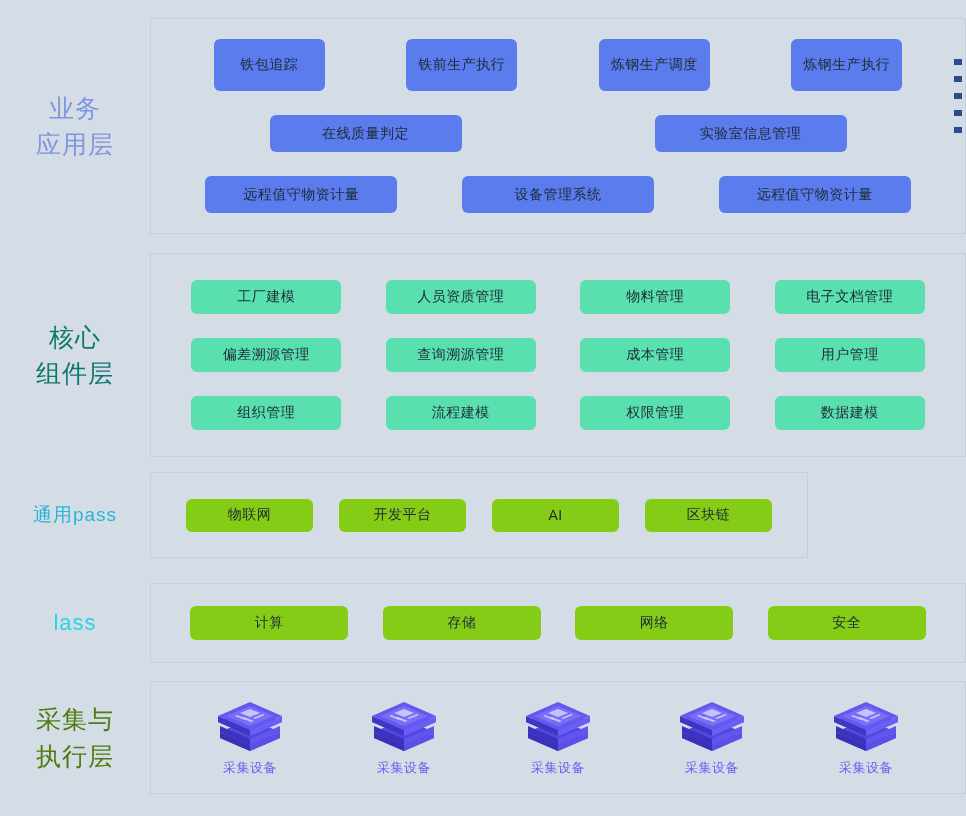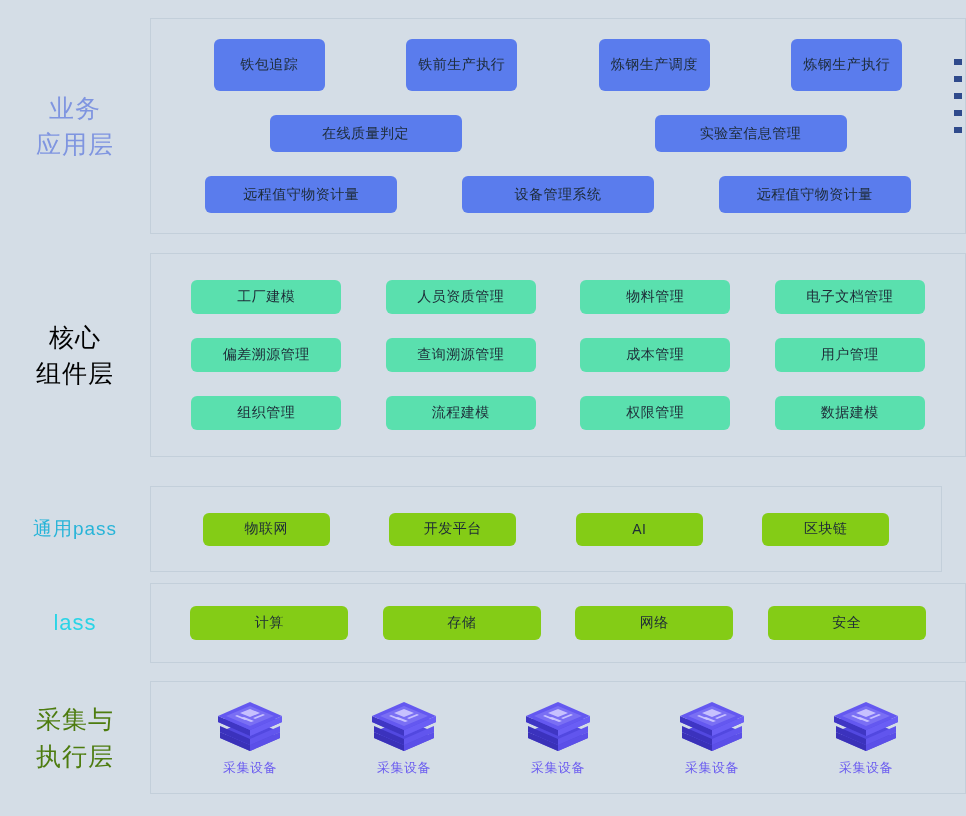--- a/index.html
+++ b/index.html
@@ -72,27 +72,27 @@
   #layer-business { left: 0; top: 18px; width: 966px; height: 216px; }
   #layer-business .layer-label { color: #7f95e0; }
   #layer-business .layer-panel { padding: 18px 22px; gap: 24px; }
   .chip-blue { background: #5a7ced; }
   #layer-business .row-1 .chip { width: 111px; }
   #layer-business .row-2 .chip,
   #layer-business .row-3 .chip { width: 192px; height: 37px; }
 
   
   #layer-core { left: 0; top: 253px; width: 966px; height: 204px; }
-  #layer-core .layer-label { color: #000000; }
+  #layer-core .layer-label { color: #0f766e; }
   #layer-core .layer-panel { padding: 20px 18px; gap: 24px; }
   .chip-green { background: #5ae0ae; }
   #layer-core .chip { width: 150px; height: 34px; }
 
   
-  #layer-paas { left: 0; top: 486px; width: 942px; height: 86px; }
+  #layer-paas { left: 0; top: 472px; width: 808px; height: 86px; }
   #layer-paas .layer-label { color: #28b4d8; font-size: 19px; }
   #layer-paas .layer-panel { padding: 16px 22px; }
   .chip-cyan { background: #84cc16; }
   #layer-paas .chip { width: 127px; height: 33px; }
 
   
   #layer-iaas { left: 0; top: 583px; width: 966px; height: 80px; }
   #layer-iaas .layer-label { color: #2ad4e6; font-size: 22px; }
   #layer-iaas .layer-panel { padding: 8px 22px; }
   #layer-iaas .chip { width: 158px; height: 34px; }

